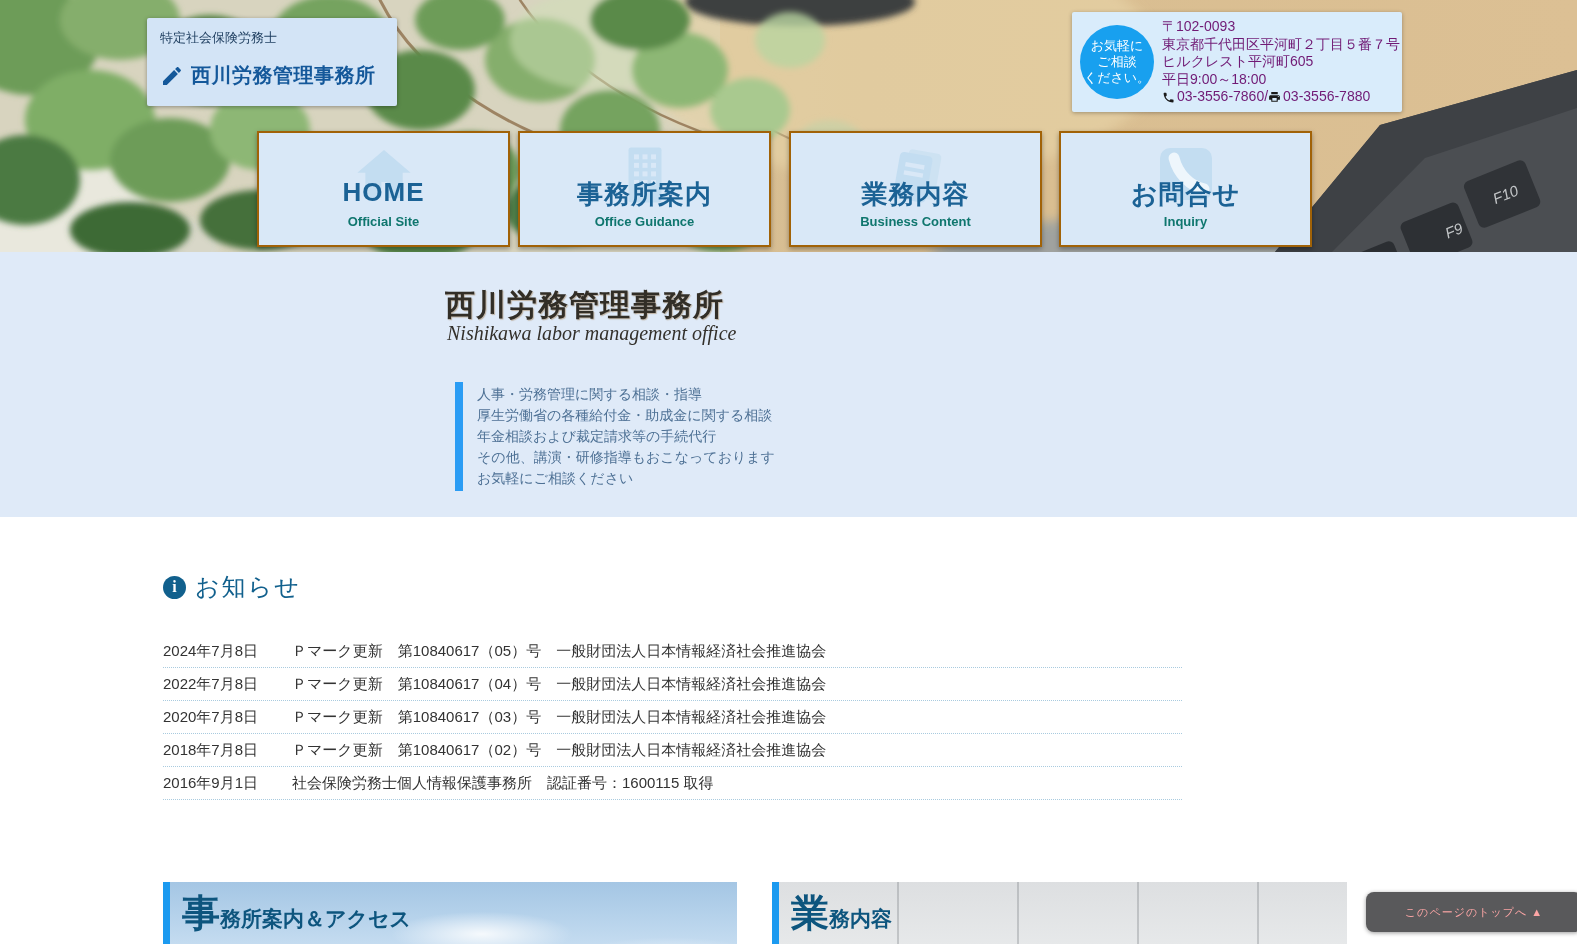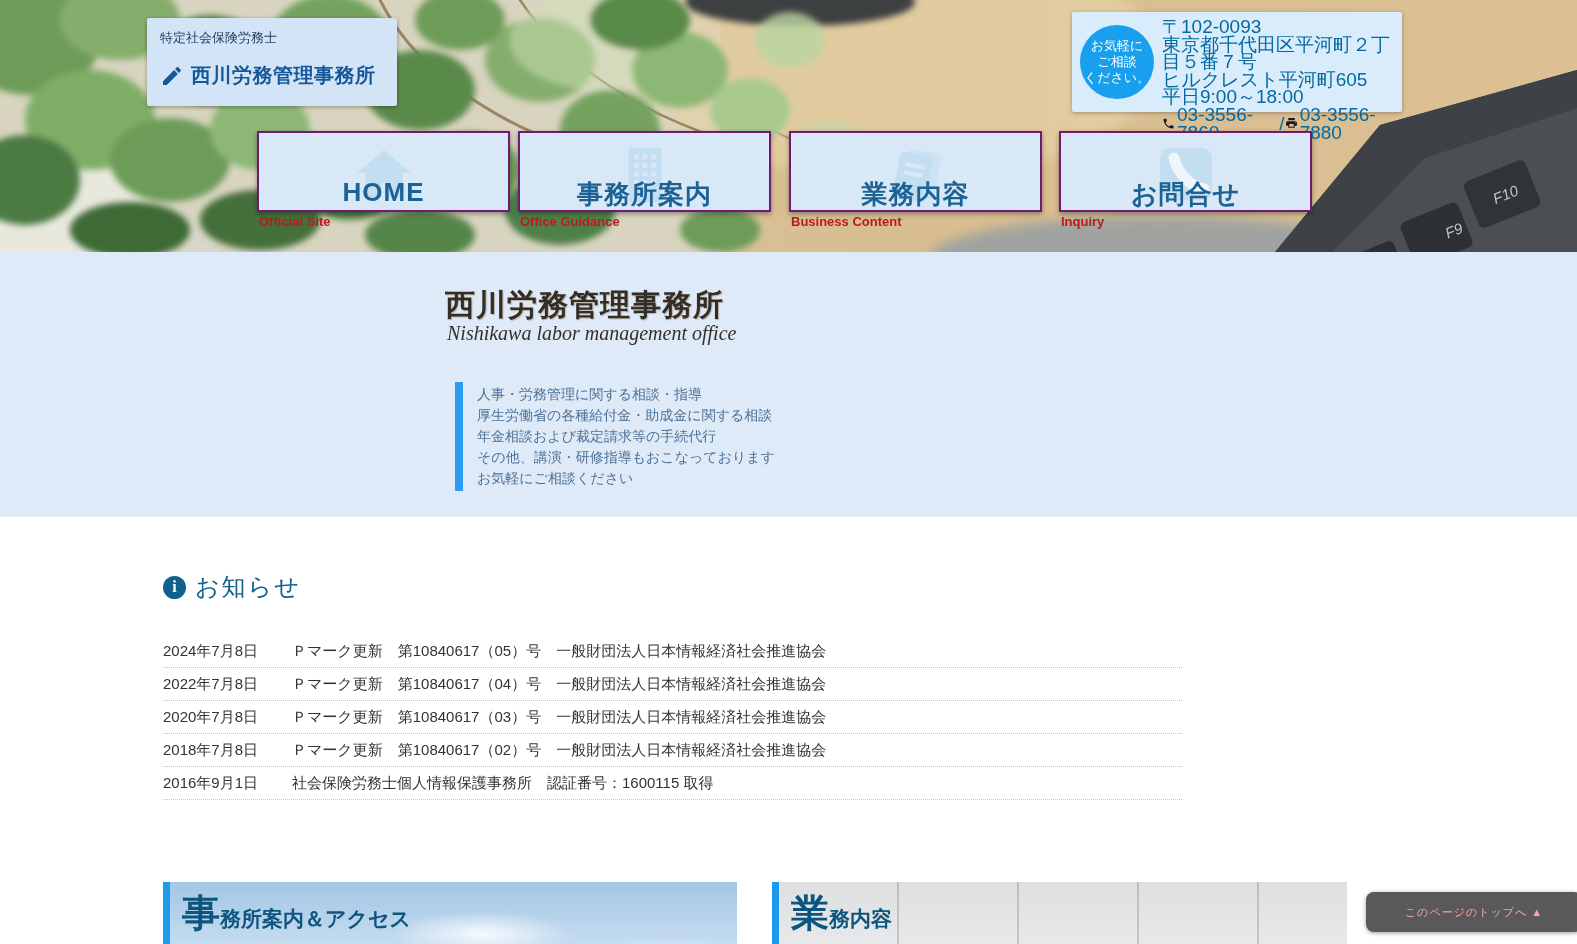--- a/index.html
+++ b/index.html
@@ -28,39 +28,39 @@
   
   .contact-box {
     position:absolute; left:1072px; top:12px; width:330px; height:100px;
     background:#d9ecfb; border-radius:2px; box-shadow:0 1px 4px rgba(0,0,0,.3); z-index:3;
   }
   .badge {
     position:absolute; left:8px; top:13px; width:74px; height:74px; border-radius:50%;
     background:#18a0ef; color:#fff; font-size:13px; line-height:16px;
     display:flex; flex-direction:column; align-items:center; justify-content:center; text-align:center;
   }
-  .contact-text { position:absolute; left:90px; top:6px; font-size:19px; line-height:17.6px; color:#0369a1; }
+  .contact-text { position:absolute; left:90px; top:6px; font-size:14px; line-height:17.6px; color:#701a75; }
   .contact-line { display:flex; align-items:center; }
   .contact-line svg { margin-right:2px; }
 
   
   .navbtn {
-    position:absolute; top:131px; width:253px; height:81px;
-    background:#d9e8f7; border:2px solid #701a75; box-shadow:0 2px 5px rgba(0,0,0,.35);
+    position:absolute; top:131px; width:253px; height:116px;
+    background:#d9e8f7; border:2px solid #a16207; box-shadow:0 2px 5px rgba(0,0,0,.35);
     z-index:3; cursor:pointer;text-decoration:underline;
   }
   .n1{left:257px} .n2{left:518px} .n3{left:789px} .n4{left:1059px}
   .nav-icon { position:absolute; top:9px; left:0; width:100%; display:flex; justify-content:center; }
   .nav-label {
     position:absolute; top:44px; left:0; width:100%; text-align:center;
     font-size:26px; font-weight:bold; color:#1b6295; letter-spacing:1px;
   }
   .nav-sub {
-    position:absolute; top:81px; left:0; width:100%; 
-    font-size:13px; font-weight:bold; color:#b91c1c;
+    position:absolute; top:81px; left:0; width:100%; text-align:center;
+    font-size:13px; font-weight:bold; color:#0f766e;
   }
 
   
   .hero { position:absolute; left:0; top:252px; width:1577px; height:265px; background:#dfeaf8; }
   .hero-title {
     position:absolute; left:445px; top:33px; font-size:30px; font-weight:bold; color:#322e27;
     letter-spacing:1px; text-shadow:1px 1px 1px rgba(150,110,60,.45);
   }
   .hero-sub {
     position:absolute; left:447px; top:70px; font-size:20px; color:#33302b;

